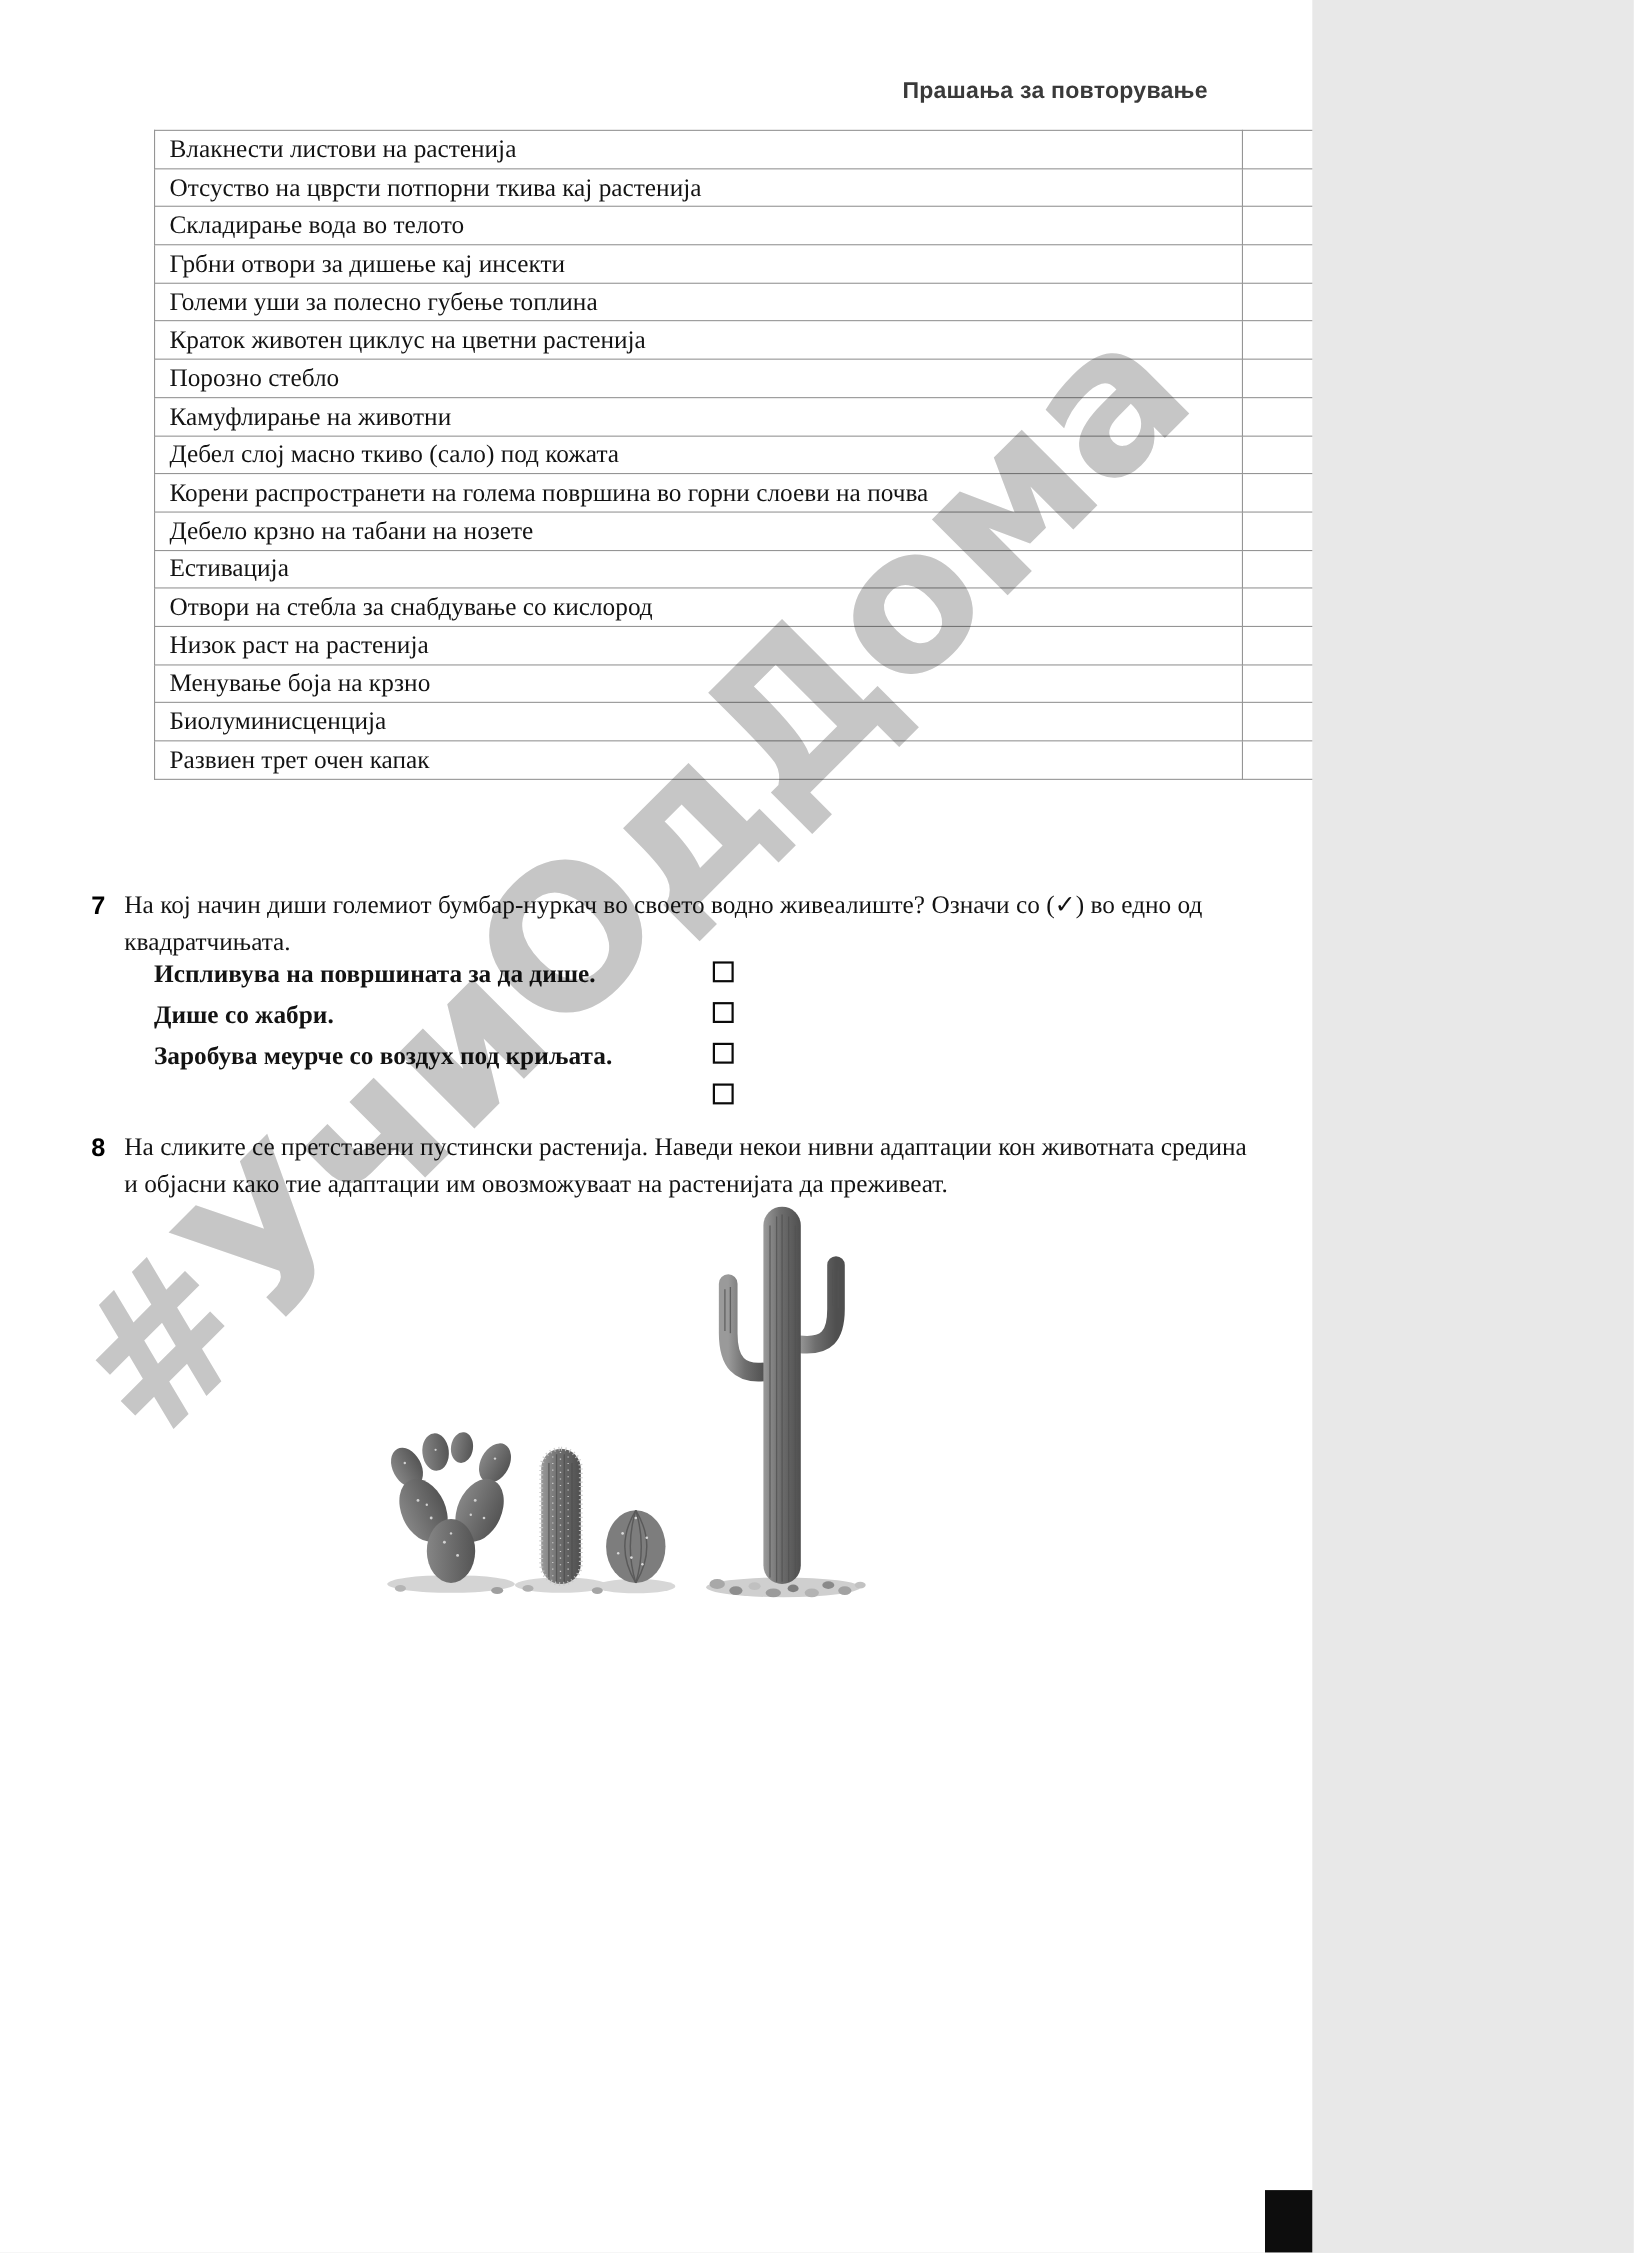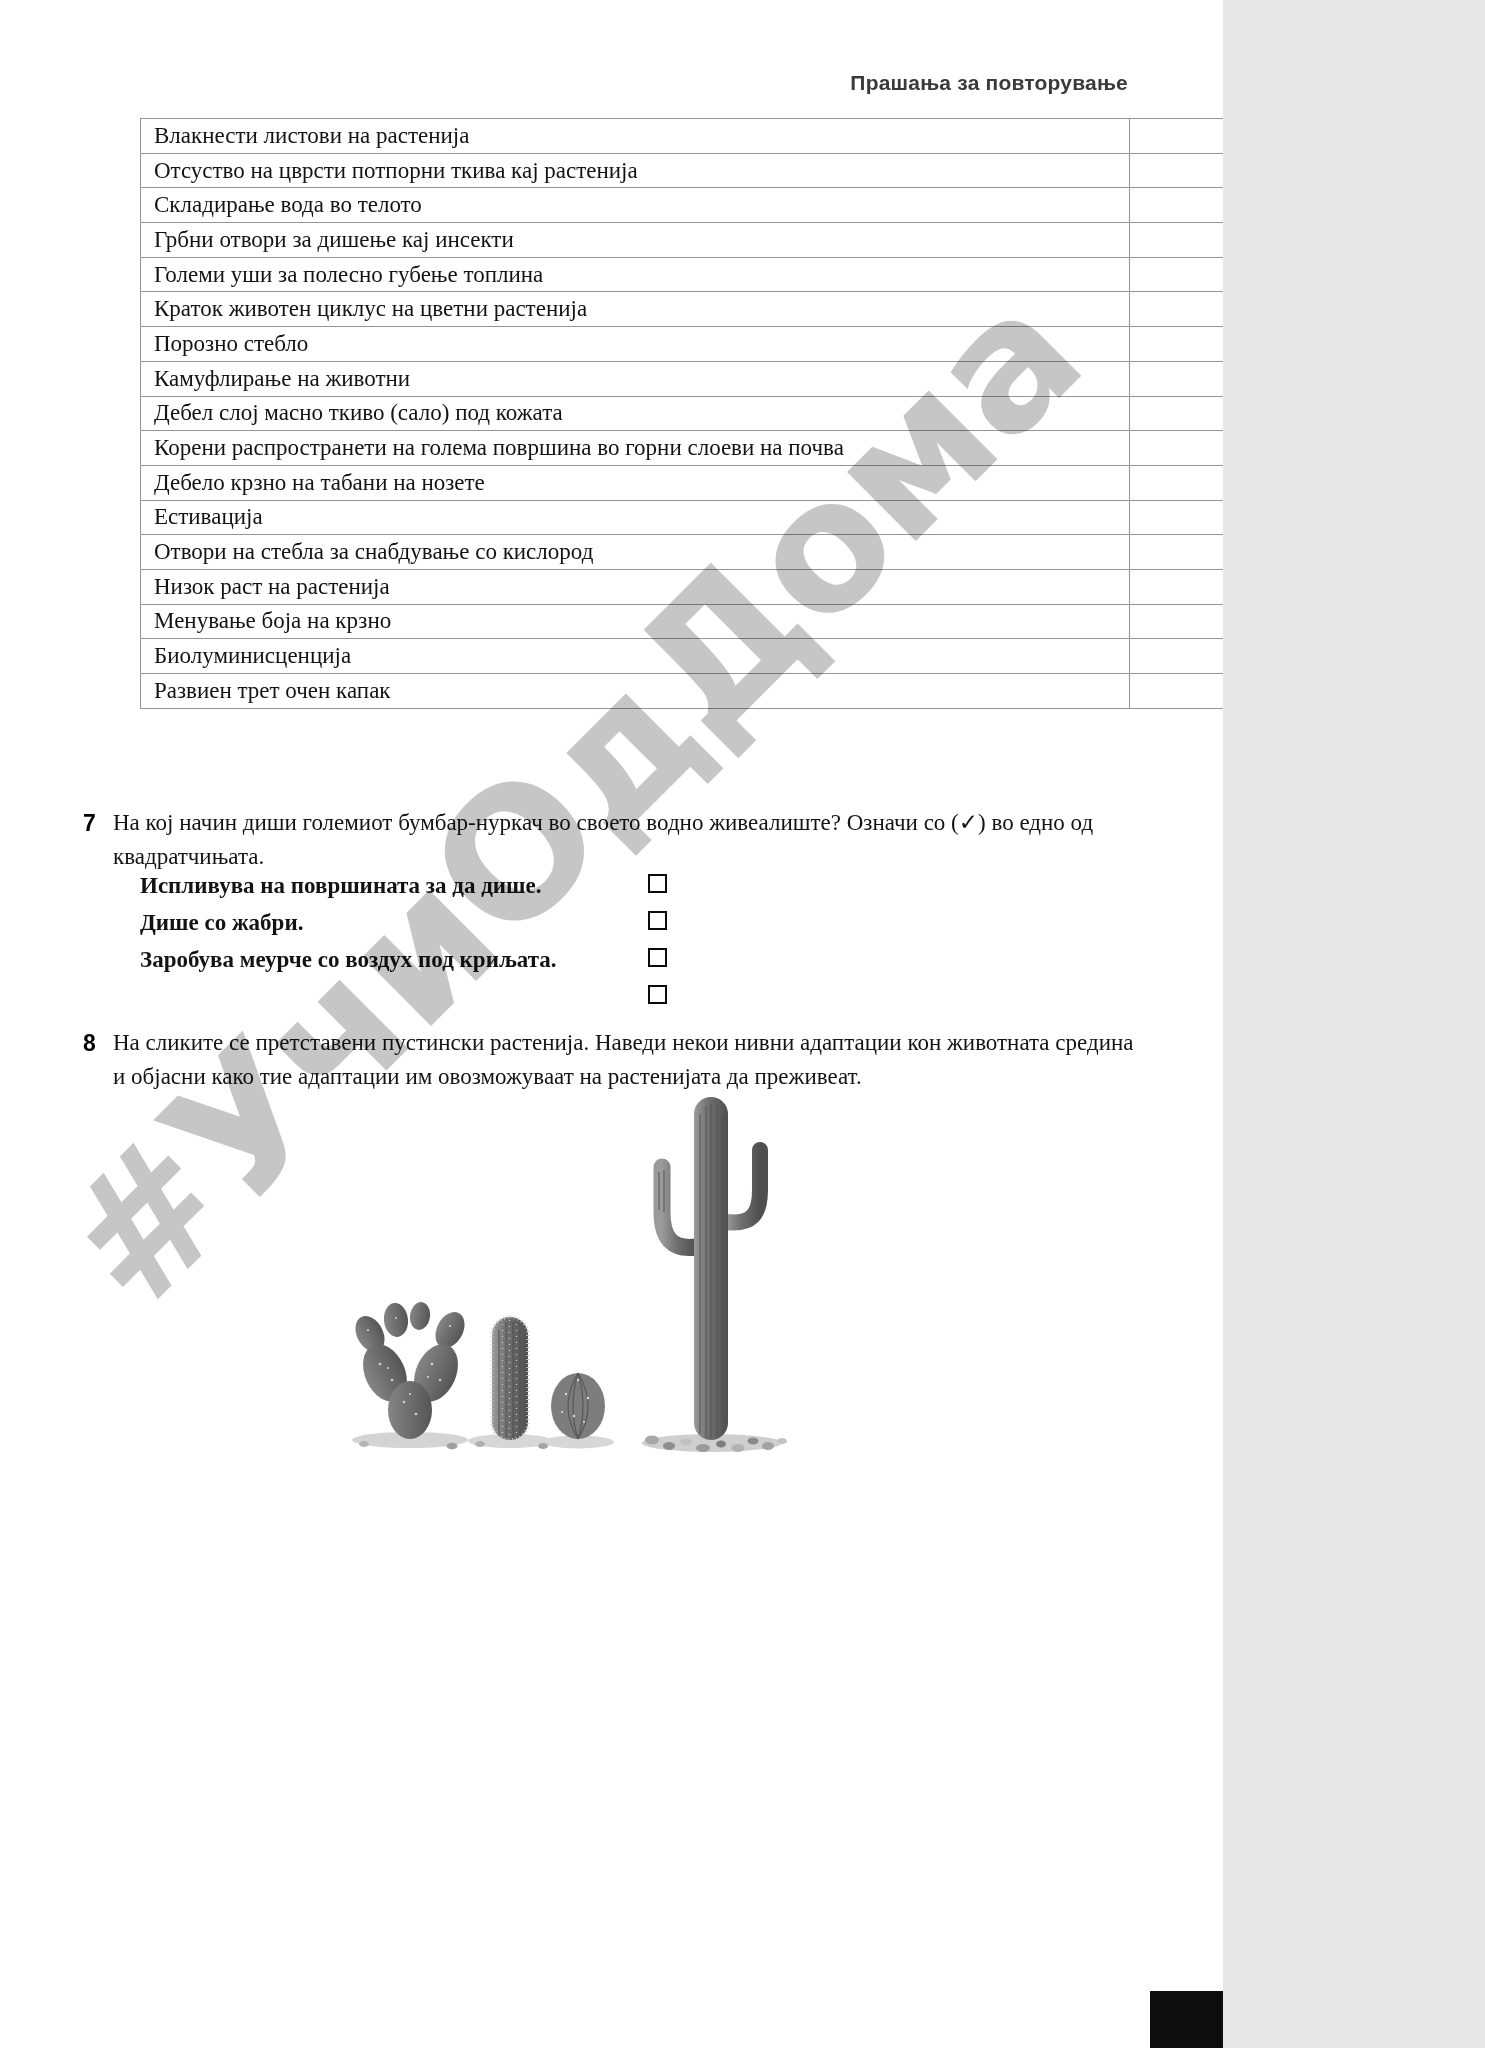--- a/index.html
+++ b/index.html
@@ -3,21 +3,20 @@
 <meta charset="utf-8">
 <style>
   html,body{margin:0;padding:0;background:#e8e8e8;}
   .page{
     position:relative;
     width:1193px;height:2048px;
     background:#ffffff;
     overflow:hidden;
     font-family:"Liberation Serif", serif;
     color:#131313;
-    padding-left:30px;
   }
   
   .page-header{
     position:absolute;top:71px;right:95px;
     font-family:"Liberation Sans", sans-serif;
     font-size:21px;font-weight:600;color:#3a3a3a;
     letter-spacing:0.2px;
   }
   
   .adapt-table{

